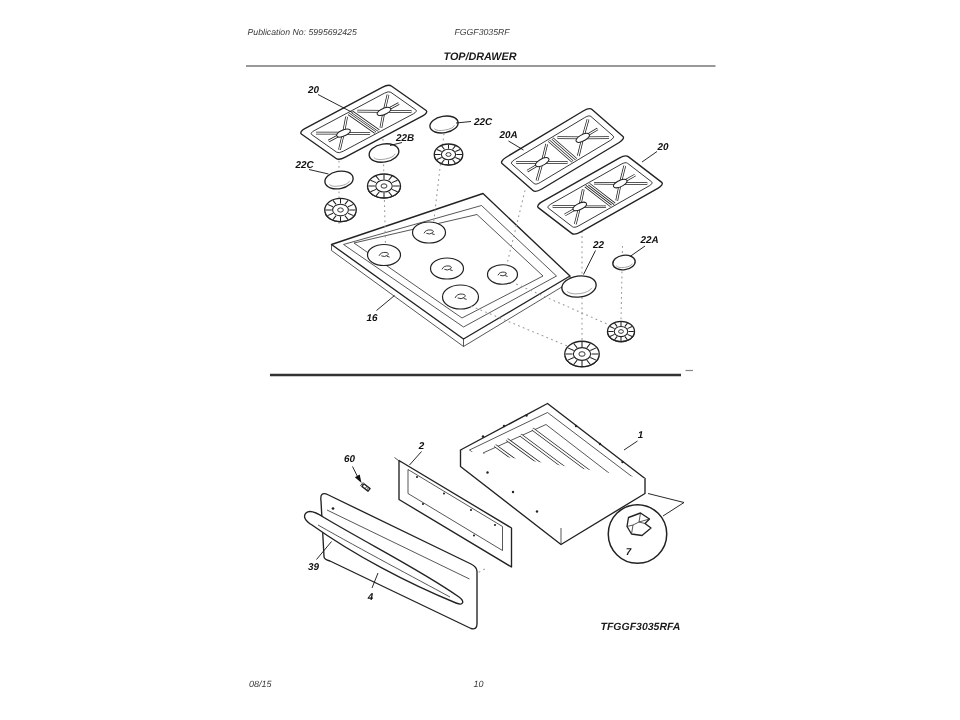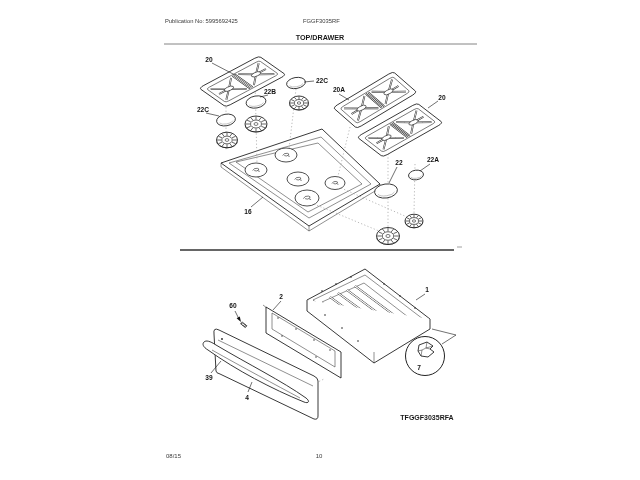--- a/index.html
+++ b/index.html
@@ -1,16 +1,16 @@
 <!DOCTYPE html>
 <html><head>
 <meta charset="utf-8">
 <style>
   html,body{margin:0;padding:0;background:#fff;}
-  .page{width:584px;height:480px;background:#fff;position:relative;overflow:hidden;}
+  .page{width:584px;height:480px;background:#fff;position:relative;overflow:hidden;font-style:italic;}
   svg{display:block}
   .hdr{font-family:"Liberation Sans",sans-serif;font-size:5.8px;fill:#3a3a3a;}
   .title{font-family:"Liberation Sans",sans-serif;font-size:7.2px;font-weight:bold;fill:#1a1a1a;}
   .lbl{font-family:"Liberation Sans",sans-serif;font-size:6.6px;font-weight:bold;fill:#111;}
   .code{font-family:"Liberation Sans",sans-serif;font-size:7px;font-weight:bold;fill:#1a1a1a;}
   .ftr{font-family:"Liberation Sans",sans-serif;font-size:6px;fill:#3a3a3a;}
   .prt{fill:#fff;stroke:#222;stroke-width:0.9;stroke-linejoin:round;}
   .thin{fill:none;stroke:#333;stroke-width:0.55;stroke-linejoin:round;}
   .ldr{fill:none;stroke:#111;stroke-width:0.6;}
   .dot{fill:none;stroke:#999;stroke-width:0.7;stroke-dasharray:1.2 2.2;}

